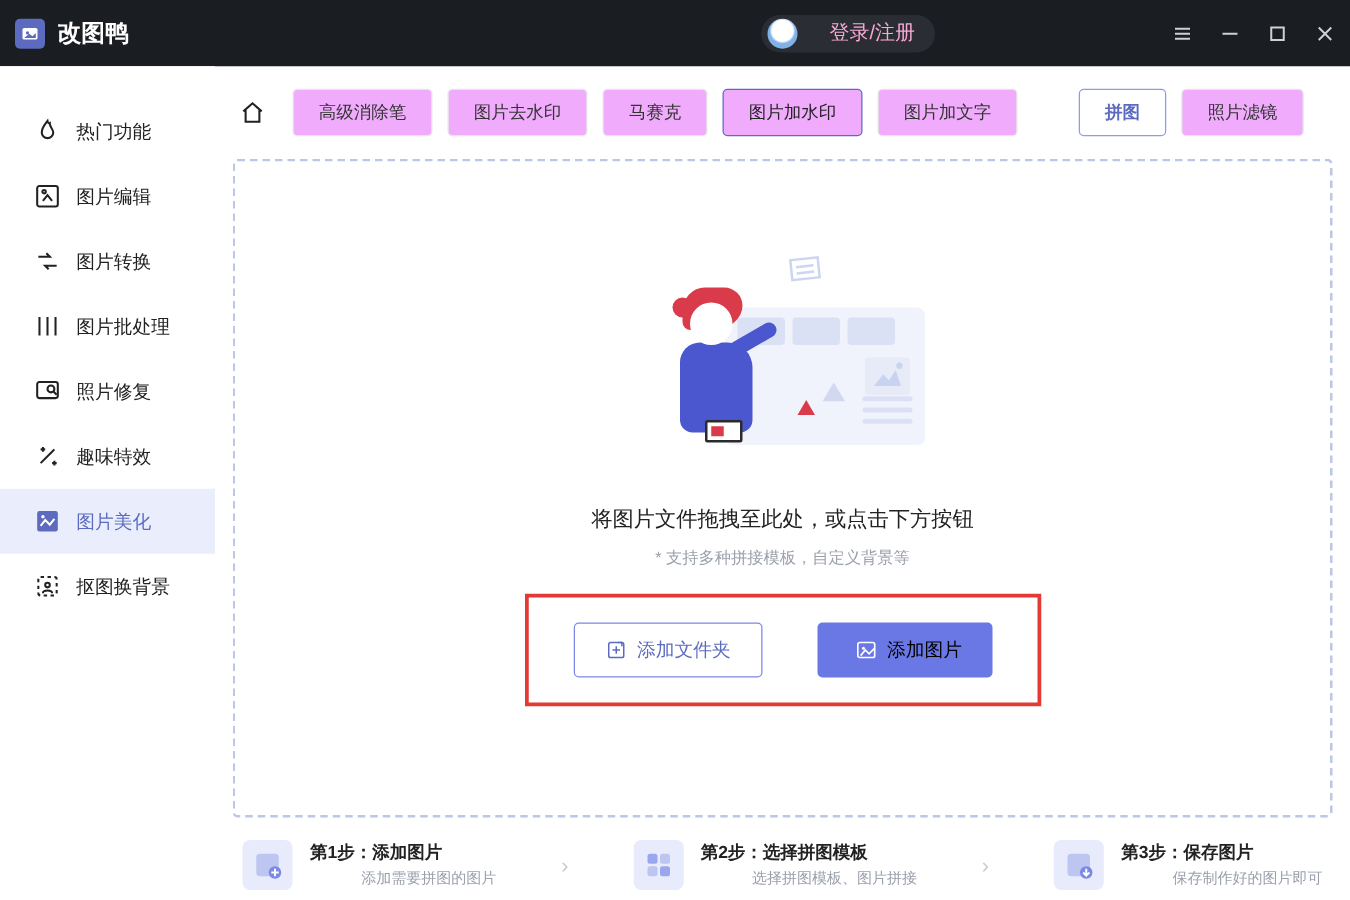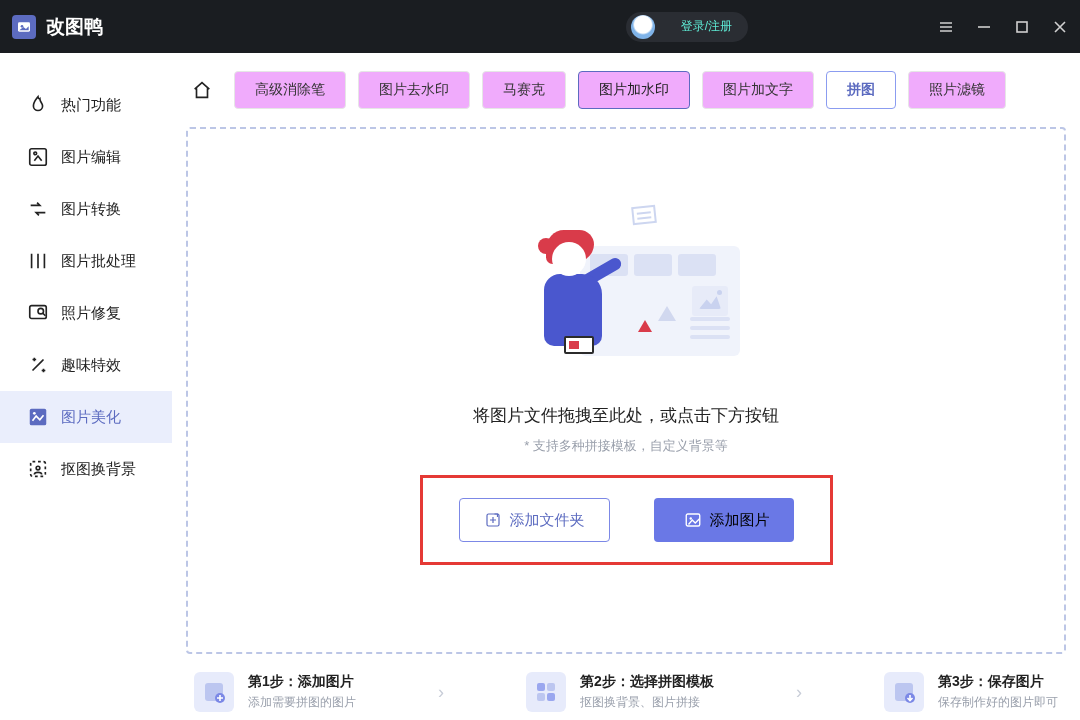--- a/index.html
+++ b/index.html
@@ -5,42 +5,42 @@
 * { margin: 0; padding: 0; box-sizing: border-box; font-family: "Microsoft YaHei", "PingFang SC", sans-serif; }
 html, body { width: 1080px; height: 720px; overflow: hidden; background: #fff; }
 
 .titlebar { height: 53px; background: #1a1d21; display: flex; align-items: center; color: #fff; padding: 0 12px; }
 .logo-box { width: 24px; height: 24px; background: #5c6bc0; border-radius: 4px; display: flex; align-items: center; justify-content: center; margin-right: 10px; }
 .logo-box svg { width: 16px; height: 16px; }
 .app-title { font-size: 19px; font-weight: 600; }
 .titlebar-spacer { flex: 1; }
 .login-pill { display: flex; align-items: center; background: #2a2d33; border-radius: 20px; padding: 3px 16px 3px 5px; cursor: pointer; margin-right: 180px;}
 .avatar { width: 24px; height: 24px; border-radius: 50%; background: radial-gradient(circle at 50% 40%, #fff 0 45%, #7fb3e8 55% 100%); margin-right: 8px; }
-.login-text { font-size: 12px; color: #5eead4; margin-left: 18px; }
+.login-text { font-size: 16px; color: #f9a8d4; margin-left: 18px; }
 .win-controls { display: flex; gap: 22px; align-items: center; margin-left: 10px;}
 .win-icon { width: 16px; height: 16px; display:flex; align-items:center; justify-content:center; color:#d0d0d0; cursor:pointer; }
 .win-icon svg { width: 100%; height: 100%; }
 
 .body-area { display: flex; height: calc(720px - 53px); }
 
 .sidebar { width: 172px; background: #fff; padding-top: 26px; }
 .side-item { display: flex; align-items: center; height: 52px; padding-left: 27px; font-size: 15px; color: #222; cursor: pointer; border-radius: 0; }
 .side-item.active { background: #eaeefc; color: #5c6bc0; }
 .side-item .icon { width: 22px; height: 22px; margin-right: 12px; display:flex; align-items:center; justify-content:center; }
 .side-item .icon svg { width: 100%; height: 100%; stroke: #222; stroke-width:1.8; fill:none; }
 .side-item.active .icon svg { stroke: #5c6bc0; }
 
 .main { flex: 1; display: flex; flex-direction: column; padding: 12px 14px 4px 14px; }
 
 .tabs-row { display: flex; align-items: center; gap: 12px; height: 50px; }
 .home-btn { width: 28px; height: 28px; display:flex; align-items:center; justify-content:center; cursor:pointer; margin-right: 6px; margin-left: 2px;}
 .home-btn svg { width: 22px; height: 22px; stroke:#222; stroke-width:1.8; fill:none; }
 .tab { border: 1px solid #e6e6e6; border-radius: 4px; padding: 9px 20px; font-size: 14px; color: #333; background:#f0abfc; cursor: pointer; }
 .tab.selected { border: 1.5px solid #5c6bc0; color: #222; }
-.tab.pinned { border: 1.5px solid #8b9cf0; color: #5c6bc0; font-weight: 600; background:#fff;}
+.tab.pinned { border: 1.5px solid #8b9cf0; color: #5c6bc0; font-weight: 600; background:#fff;margin-left:37px;}
 
 .dropzone { flex: 1; border: 2px dashed #bcc6e6; border-radius: 4px; margin-top: 12px; display:flex; flex-direction:column; align-items:center; justify-content:center; position:relative; }
 
 .illustration { width: 200px; height: 170px; position: relative; margin-bottom: 18px; }
 .il-window { position:absolute; left:54px; top:30px; width:160px; height:110px; border-radius:6px; background:#f0f3fb; }
 .il-tabs { position:absolute; top:8px; left:10px; display:flex; gap:6px;}
 .il-tab { width:38px; height:22px; background:#dbe1f4; border-radius:3px;}
 .il-lines { position:absolute; right:10px; bottom:12px; width:40px;}
 .il-lines div{ height:4px; background:#dbe1f4; margin-bottom:5px; border-radius:2px;}
 .il-photo { position:absolute; right:12px; top:40px; width:36px; height:30px; background:#e7ebf8; border-radius:3px; display:flex; align-items:center; justify-content:center;}
@@ -67,21 +67,21 @@
 .btn { display:flex; align-items:center; justify-content:flex-end; gap:8px; height: 44px; padding: 0 24px; border-radius: 4px; font-size: 15px; cursor: pointer; }
 .btn-outline { border: 1.5px solid #7c88e6; color: #5c6bc0; background: #fff; min-width: 140px;}
 .btn-primary { background: #6a78e6; color: #000000; min-width: 140px;}
 .btn svg { width: 18px; height: 18px; }
 
 .steps { display:flex; align-items:center; justify-content: space-between; gap: 6px; margin-top: 14px; padding: 4px 8px;}
 .step { display:flex; align-items:center; gap: 14px; }
 .step-icon { width: 40px; height: 40px; border-radius: 6px; background: #e7ebfb; display:flex; align-items:center; justify-content:center; color:#7b88e6;}
 .step-icon svg { width: 24px; height: 24px; }
 .step-text .t { font-size: 14px; color:#222; font-weight:600; }
-.step-text .s { font-size: 12px; color:#9aa0ac; margin-top:3px;}
+.step-text .s { font-size: 12px; color:#9aa0ac; margin-top:3px;margin-left:41px;}
 .step-arrow { color:#c8cdd8; font-size: 18px; }
 </style>
 </head>
 <body>
 
 <div class="titlebar">
   <div class="logo-box">
     <svg viewBox="0 0 24 24">
         <rect x="3" y="5" width="18" height="14" rx="2" fill="#fff"></rect>
         <circle cx="9" cy="11" r="2" fill="#5c6bc0"></circle>
@@ -279,21 +279,21 @@
         <div class="step-icon">
             <svg viewBox="0 0 24 24">
               <rect x="3" y="3" width="8" height="8" rx="2" fill="#9aa7ef"></rect>
               <rect x="13" y="3" width="8" height="8" rx="2" fill="#bcc6f0"></rect>
               <rect x="3" y="13" width="8" height="8" rx="2" fill="#bcc6f0"></rect>
               <rect x="13" y="13" width="8" height="8" rx="2" fill="#9aa7ef"></rect>
             </svg>
           </div>
         <div class="step-text">
             <div class="t">第2步：选择拼图模板</div>
-            <div class="s">抠图换背景、图片拼接</div>
+            <div class="s">选择拼图模板、图片拼接</div>
           </div>
       </div>
       <div class="step-arrow">›</div>
       <div class="step">
         <div class="step-icon">
             <svg viewBox="0 0 24 24">
               <rect x="3" y="3" width="18" height="18" rx="3" fill="#bcc6f0"></rect>
               <circle cx="18" cy="18" r="5" fill="#7b88e6"></circle>
               <path d="M18 15 V20 M15.5 18 L18 20.5 L20.5 18" stroke="#fff" stroke-width="1.6" fill="none"></path>
             </svg>

